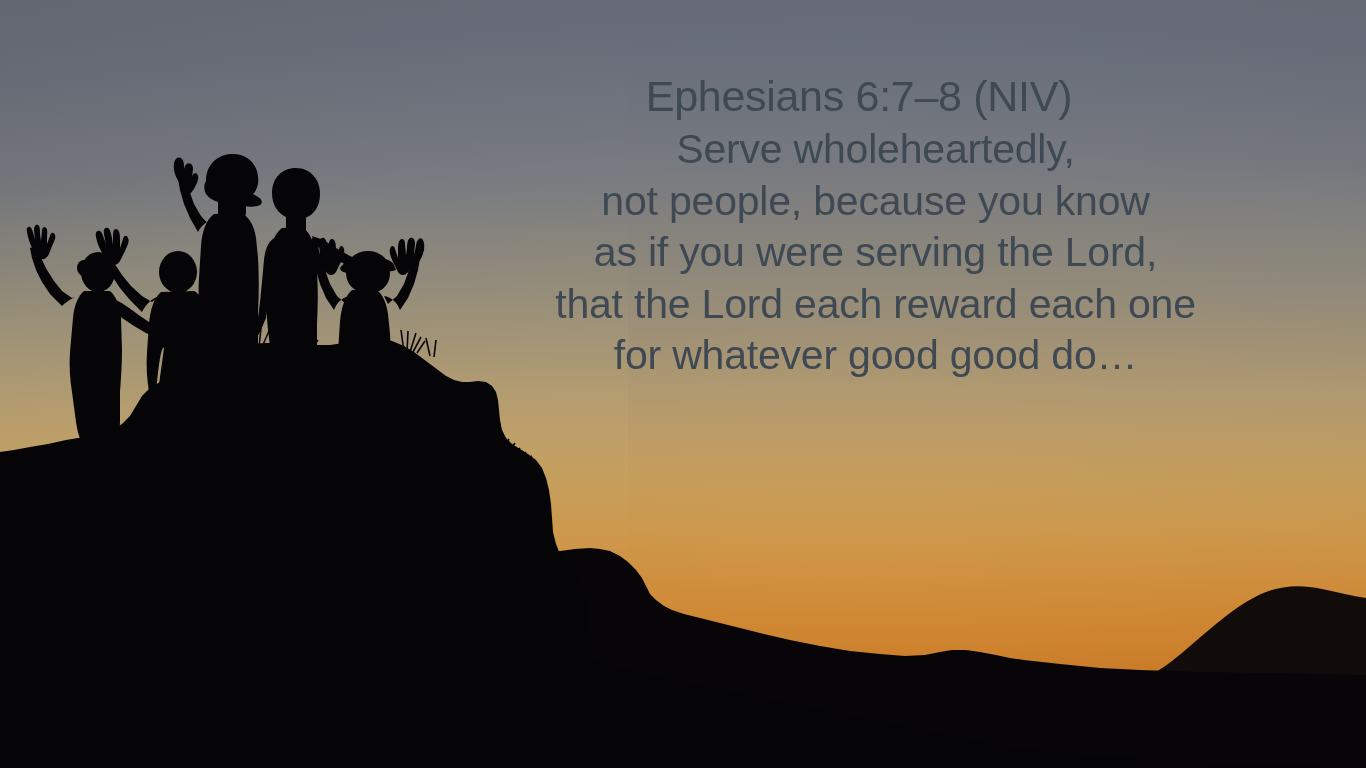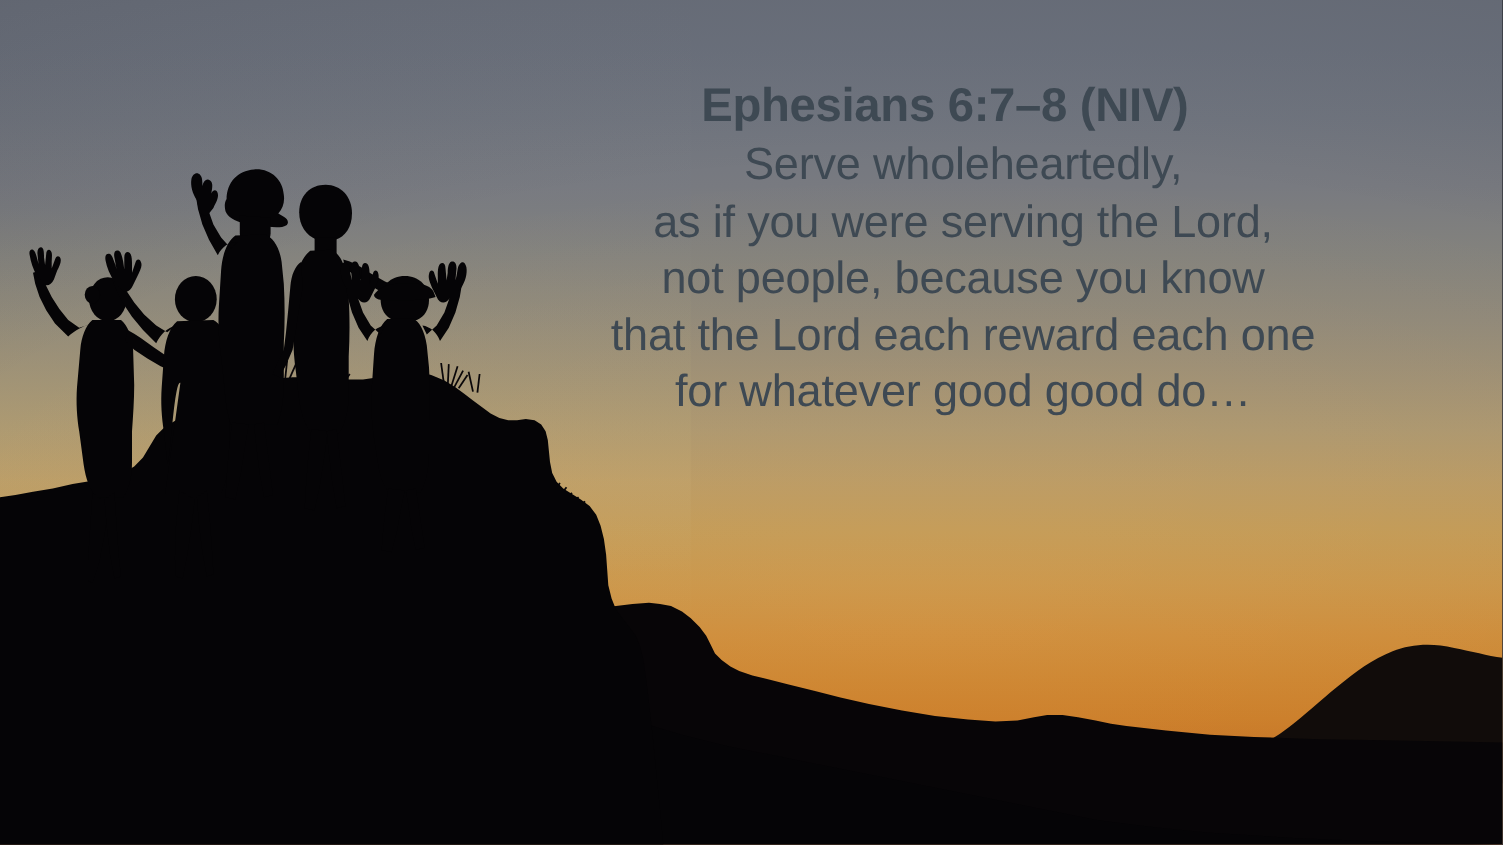--- a/index.html
+++ b/index.html
@@ -86,21 +86,21 @@
     position: absolute;
     left: 430px;
     top: 72px;
     width: 936px;
     text-align: center;
     color: #3e4953;
     z-index: 40;
   }
   .verse-title {
     font-size: 43px;
-    font-weight: bold;
+    font-weight: normal;
     line-height: 1.12;
     letter-spacing: -0.3px;
     margin: 0 12px 4px 0;
     padding-right: 66px;
   }
   .verse-body {
     margin: 0;
     padding-right: 45px;
   }
   .verse-line {
@@ -438,20 +438,20 @@
       <path d="M378,444 L381,464 L384,484 L386,498
                L378,500 L374,480 L371,458 L369,446 Z"></path>
     </g>
 
   </svg>
 
   <div class="verse-block">
     <div class="verse-title">Ephesians 6:7–8 (NIV)</div>
     <div class="verse-body">
       <div class="verse-line">Serve wholeheartedly,</div>
+      <div class="verse-line">not people, because you know</div>
       <div class="verse-line">as if you were serving the Lord,</div>
-      <div class="verse-line">not people, because you know</div>
       <div class="verse-line">that the Lord each reward each one</div>
       <div class="verse-line">for whatever good good do…</div>
     </div>
   </div>
 
 </div>
 
 </body></html>

